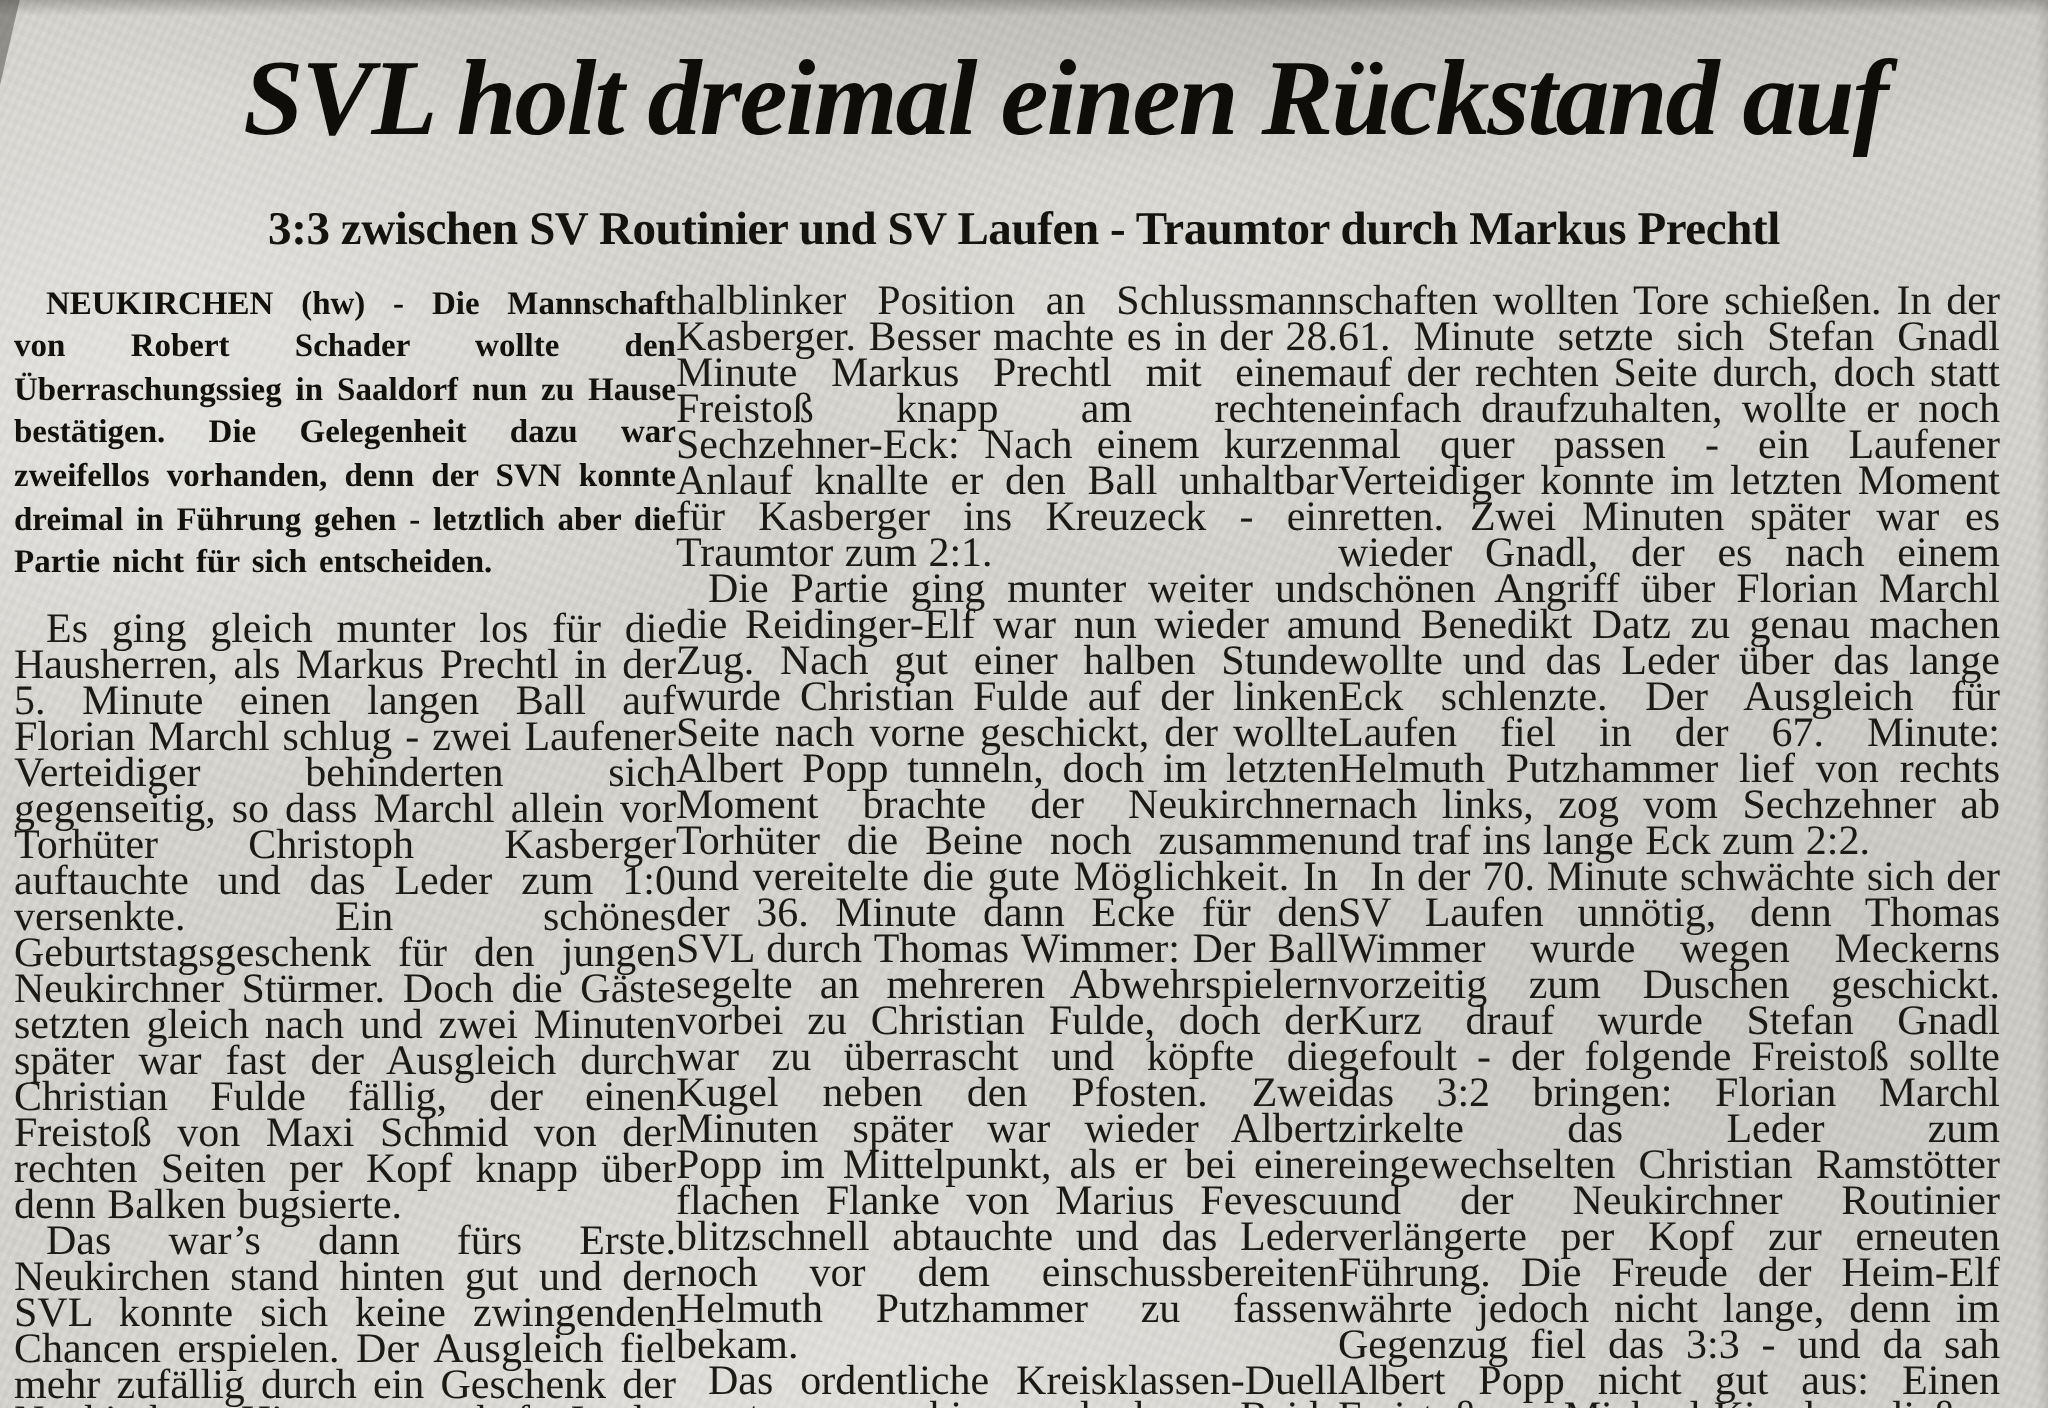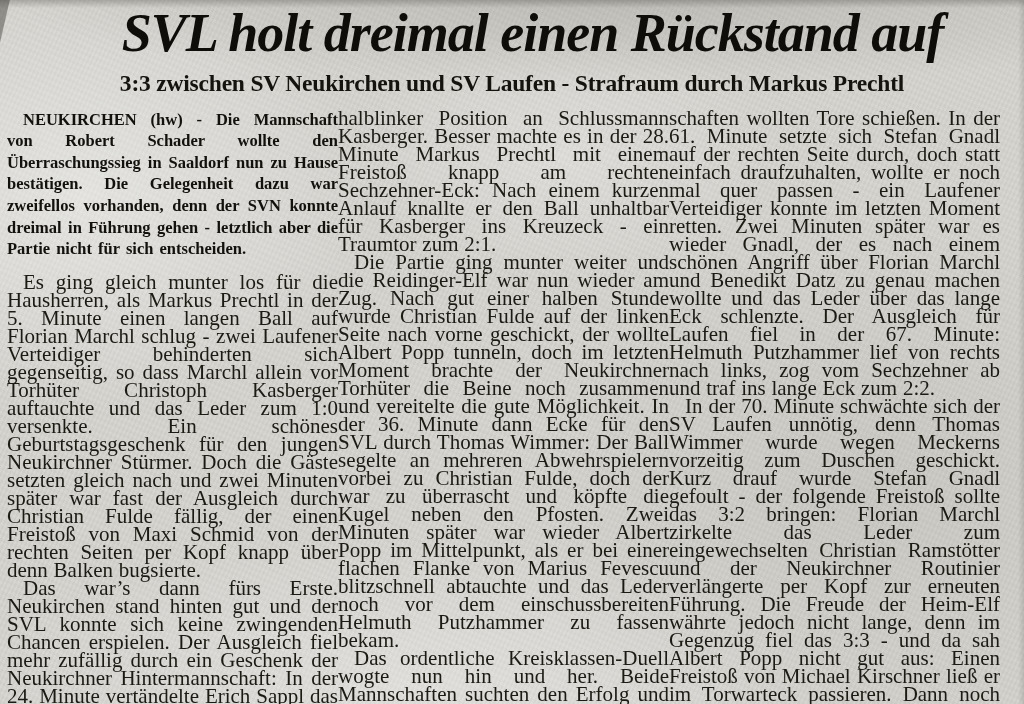--- a/index.html
+++ b/index.html
@@ -30,21 +30,21 @@
     position:absolute;left:-4px;top:-10px;width:10px;height:52px;
     background:rgba(60,58,52,0.45);transform:rotate(13deg);
     pointer-events:none;
   }
   .edge-right{
     position:absolute;right:0;top:0;width:6px;height:100%;
     background:linear-gradient(to left, rgba(80,78,72,0.18), rgba(80,78,72,0));
     pointer-events:none;
   }
   h1.headline{
-    margin:0;padding-top:6px;
+    margin:16px;padding-top:6px;
     text-align:center;
     font-size:54px;line-height:1.0;
     font-weight:bold;font-style:italic;
     letter-spacing:-1px;
     color:#0e0d0a;
     padding-left:41px;
   }
   h2.subheadline{
     margin:0;padding-top:11px;
     text-align:center;
@@ -84,21 +84,21 @@
 </style>
 </head>
 <body>
 
 <div class="paper">
   <div class="edge-top"></div>
   <div class="edge-corner"></div>
   <div class="edge-right"></div>
 
   <h1 class="headline">SVL holt dreimal einen Rückstand auf</h1>
-  <h2 class="subheadline">3:3 zwischen SV Neukirchen und SV Laufen - Strafraum durch Markus Prechtl</h2>
+  <h2 class="subheadline">3:3 zwischen SV Routinier und SV Laufen - Traumtor durch Markus Prechtl</h2>
 
   <div class="body-cols">
     <div class="col">
       <p class="lead" lang="de">NEUKIRCHEN (hw) - Die Mannschaft von Robert Schader wollte den Überraschungssieg in Saaldorf nun zu Hause bestätigen. Die Gelegenheit dazu war zweifellos vorhanden, denn der SVN konnte dreimal in Führung gehen - letztlich aber die Partie nicht für sich entscheiden.</p>
       <p lang="de">Es ging gleich munter los für die Hausherren, als Markus Prechtl in der 5. Minute einen langen Ball auf Florian Marchl schlug - zwei Laufener Verteidiger behinderten sich gegenseitig, so dass Marchl allein vor Torhüter Christoph Kasberger auftauchte und das Leder zum 1:0 versenkte. Ein schönes Geburtstagsgeschenk für den jungen Neukirchner Stürmer. Doch die Gäste setzten gleich nach und zwei Minuten später war fast der Ausgleich durch Christian Fulde fällig, der einen Freistoß von Maxi Schmid von der rechten Seiten per Kopf knapp über denn Balken bugsierte.</p>
       <p lang="de">Das war’s dann fürs Erste. Neukirchen stand hinten gut und der SVL konnte sich keine zwingenden Chancen erspielen. Der Ausgleich fiel mehr zufällig durch ein Geschenk der Neukirchner Hintermannschaft: In der 24. Minute vertändelte Erich Sappl das Leder an Thomas Wimmer, der bediente im Strafraum Christian Fulde und der SVL-Stürmer knallte die Kugel aus neun Metern ins linke Kreuzeck. Im Gegenzug fast die erneute SVN-Führung, doch Benedikt Datz, der seinen im Urlaub befindlichen Bruder Stefan gut vertrat, scheiterte mit einem Schuss aus</p>
     </div>
     <div class="col">
       <p class="cont" lang="de">halblinker Position an Schlussmann Kasberger. Besser machte es in der 28. Minute Markus Prechtl mit einem Freistoß knapp am rechten Sechzehner-Eck: Nach einem kurzen Anlauf knallte er den Ball unhaltbar für Kasberger ins Kreuzeck - ein Traumtor zum 2:1.</p>
       <p lang="de">Die Partie ging munter weiter und die Reidinger-Elf war nun wieder am Zug. Nach gut einer halben Stunde wurde Christian Fulde auf der linken Seite nach vorne geschickt, der wollte Albert Popp tunneln, doch im letzten Moment brachte der Neukirchner Torhüter die Beine noch zusammen und vereitelte die gute Möglichkeit. In der 36. Minute dann Ecke für den SVL durch Thomas Wimmer: Der Ball segelte an mehreren Abwehrspielern vorbei zu Christian Fulde, doch der war zu überrascht und köpfte die Kugel neben den Pfosten. Zwei Minuten später war wieder Albert Popp im Mittelpunkt, als er bei einer flachen Flanke von Marius Fevescu blitzschnell abtauchte und das Leder noch vor dem einschussbereiten Helmuth Putzhammer zu fassen bekam.</p>

